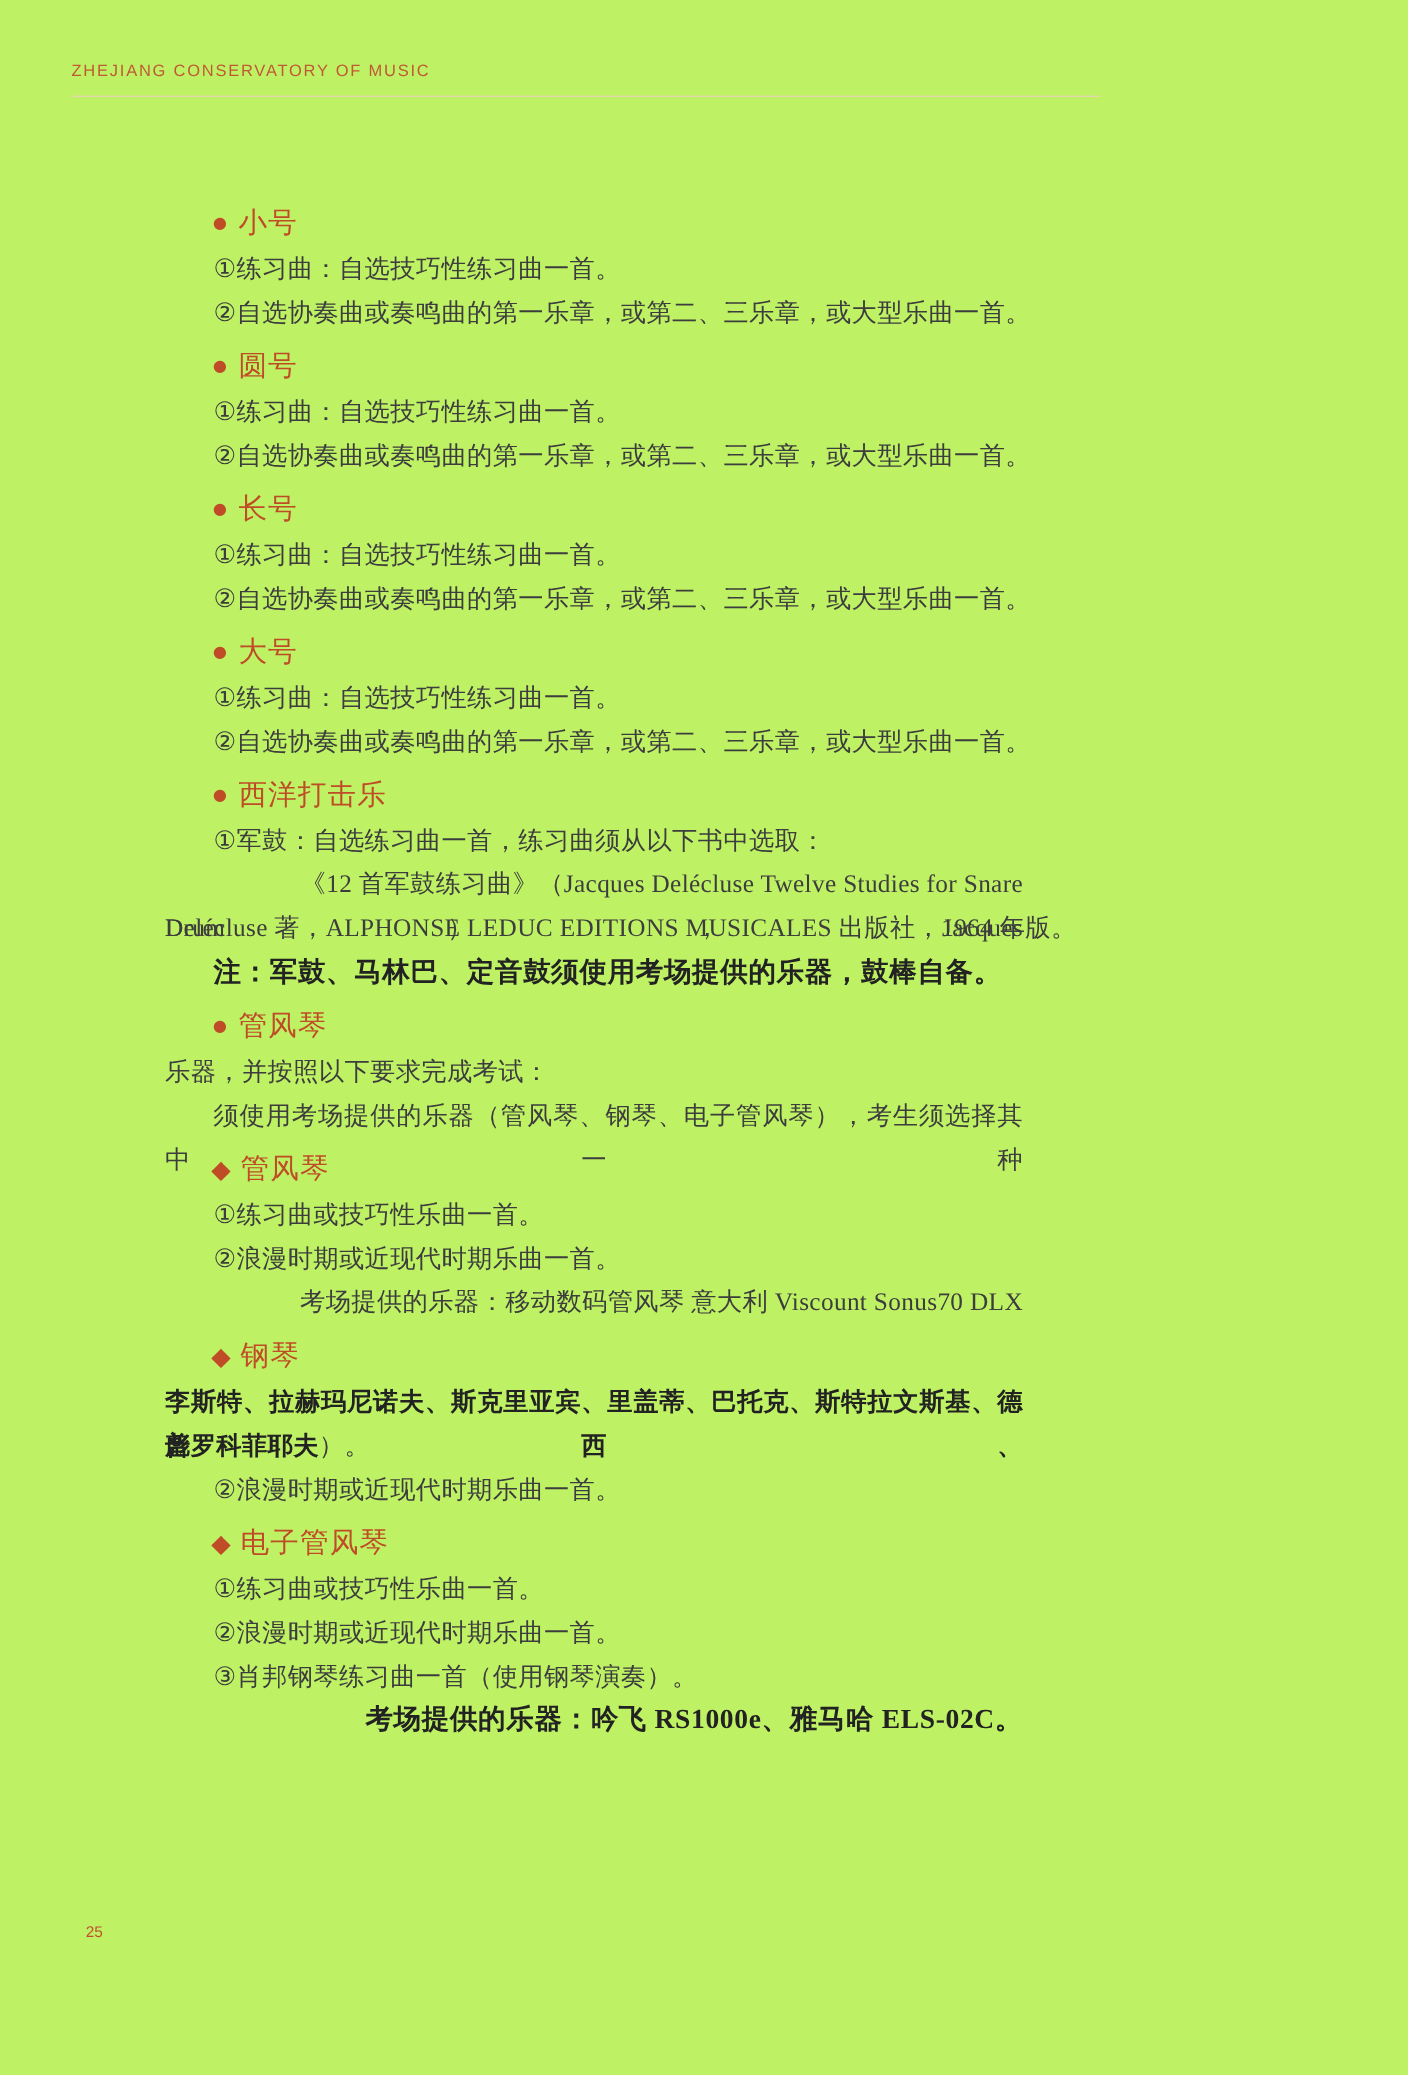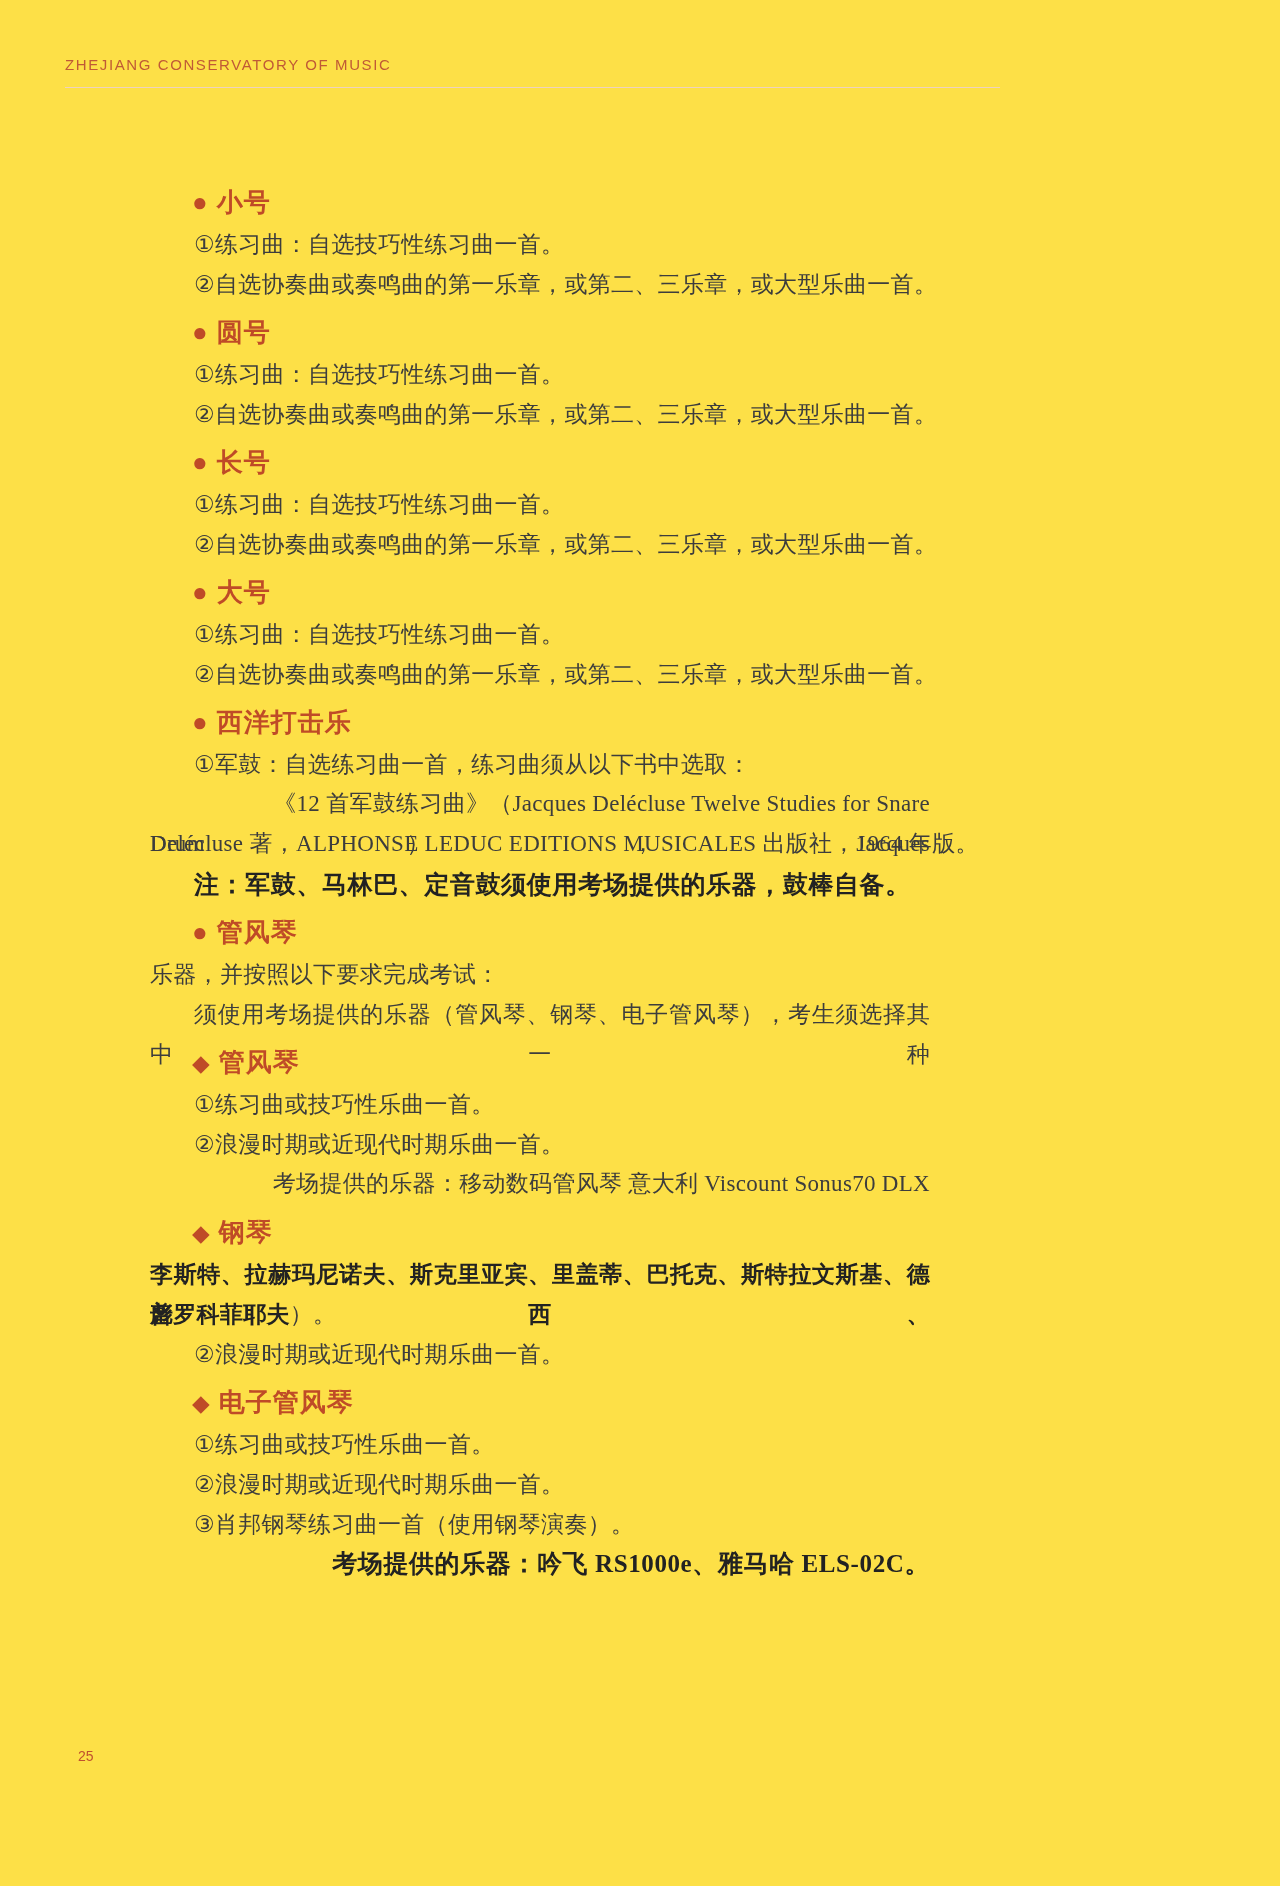--- a/index.html
+++ b/index.html
@@ -1,19 +1,19 @@
 <!DOCTYPE html>
 <html lang="zh"><head>
 <meta charset="utf-8">
 <style>
   html,body{margin:0;padding:0;background:#ffffff;}
   .page{
     position:relative;
     width:1280px;height:1886px;
-    background:#fde047;
+    background:#bef264;
     font-family:"Liberation Sans","DejaVu Sans",sans-serif;
     overflow:hidden;
   }
   header{padding:56px 0 0 65px;}
   .brand{
     font-size:15px;
     letter-spacing:1.6px;
     color:#c05a36;
     font-weight:400;
   }
@@ -29,21 +29,21 @@
     font-size:23px;
   }
   .ln{height:40px;line-height:40px;letter-spacing:0.3px;white-space:nowrap;}
   .ind{text-indent:44px;}
   .fill{white-space:normal;text-align:justify;text-align-last:justify;}
   .h1,.h2{
     height:44px;line-height:44px;
     margin-top:6px;
     padding-left:42px;
     color:#bf4b27;
-    font-weight:700;
+    font-weight:400;
     font-size:26px;
     letter-spacing:1px;
     white-space:nowrap;
   }
   .bullet{margin-right:8px;font-size:26px;}
   .h2 .bullet{font-size:23px;}
   .note{font-weight:700;font-size:25px;color:#222222;letter-spacing:0.6px;}
   .serif{font-family:"Liberation Serif","DejaVu Serif",serif;text-align:right;}
   .b{font-weight:700;color:#222222;}
   .pagenum{

